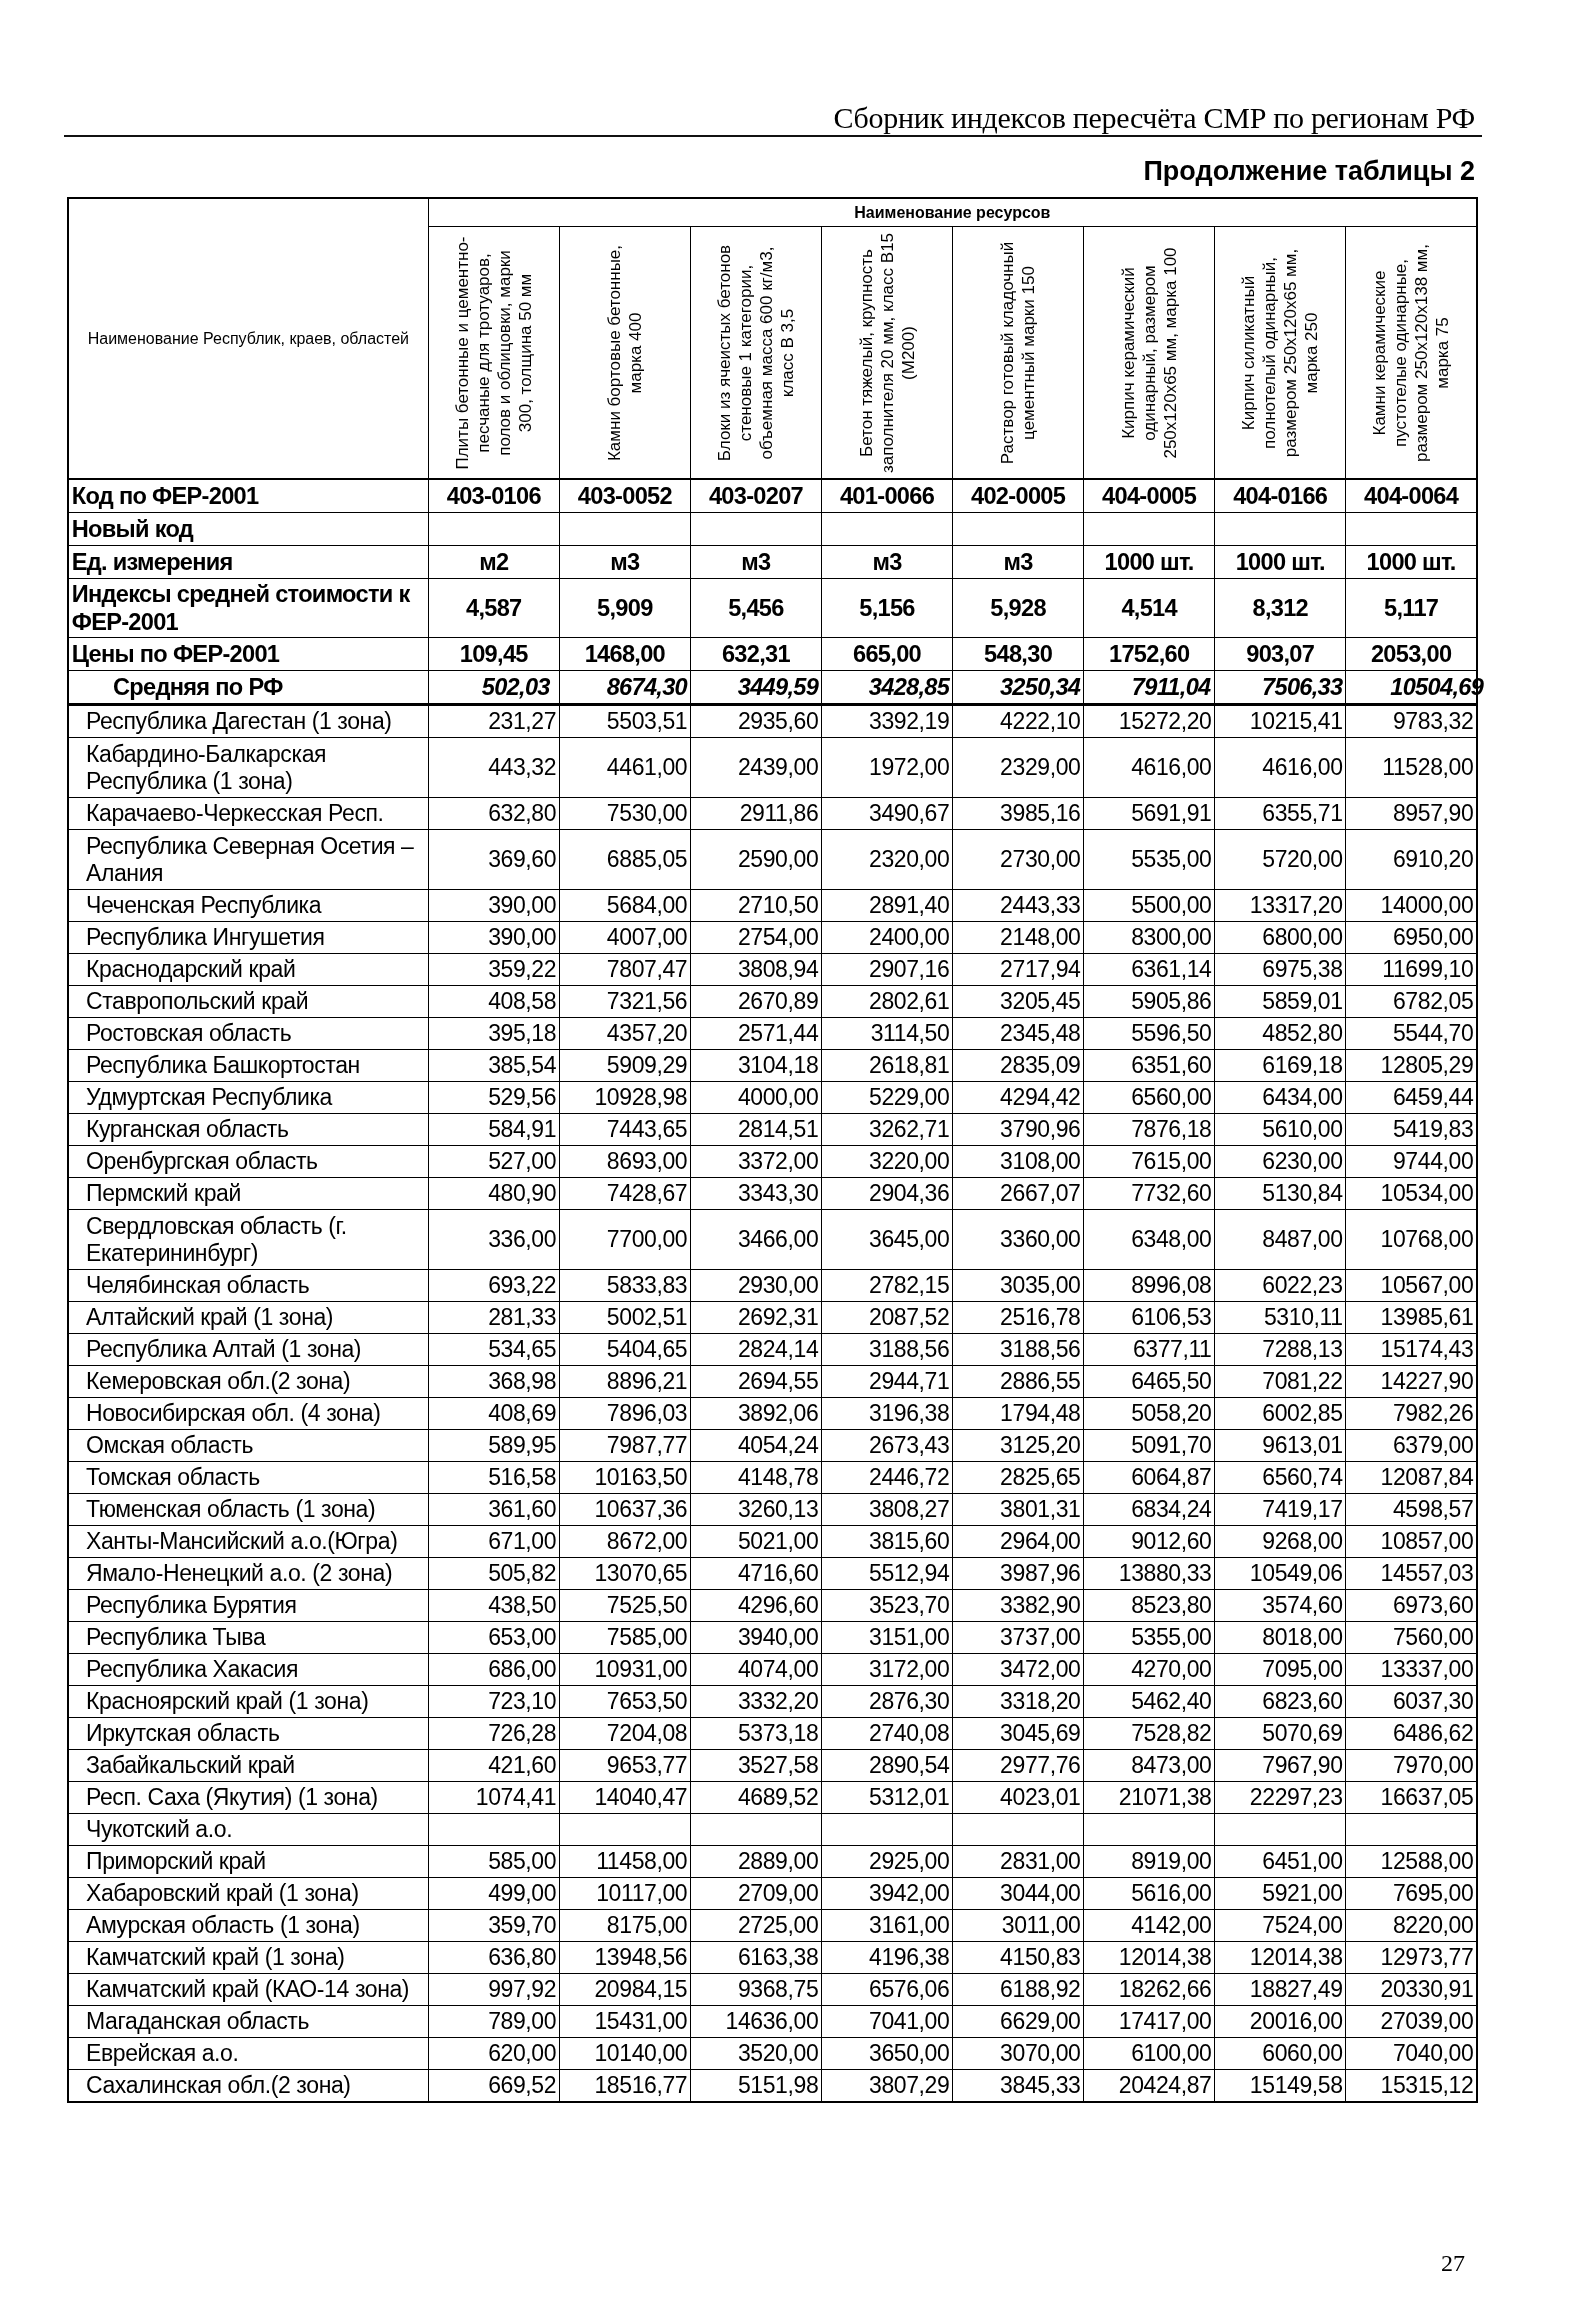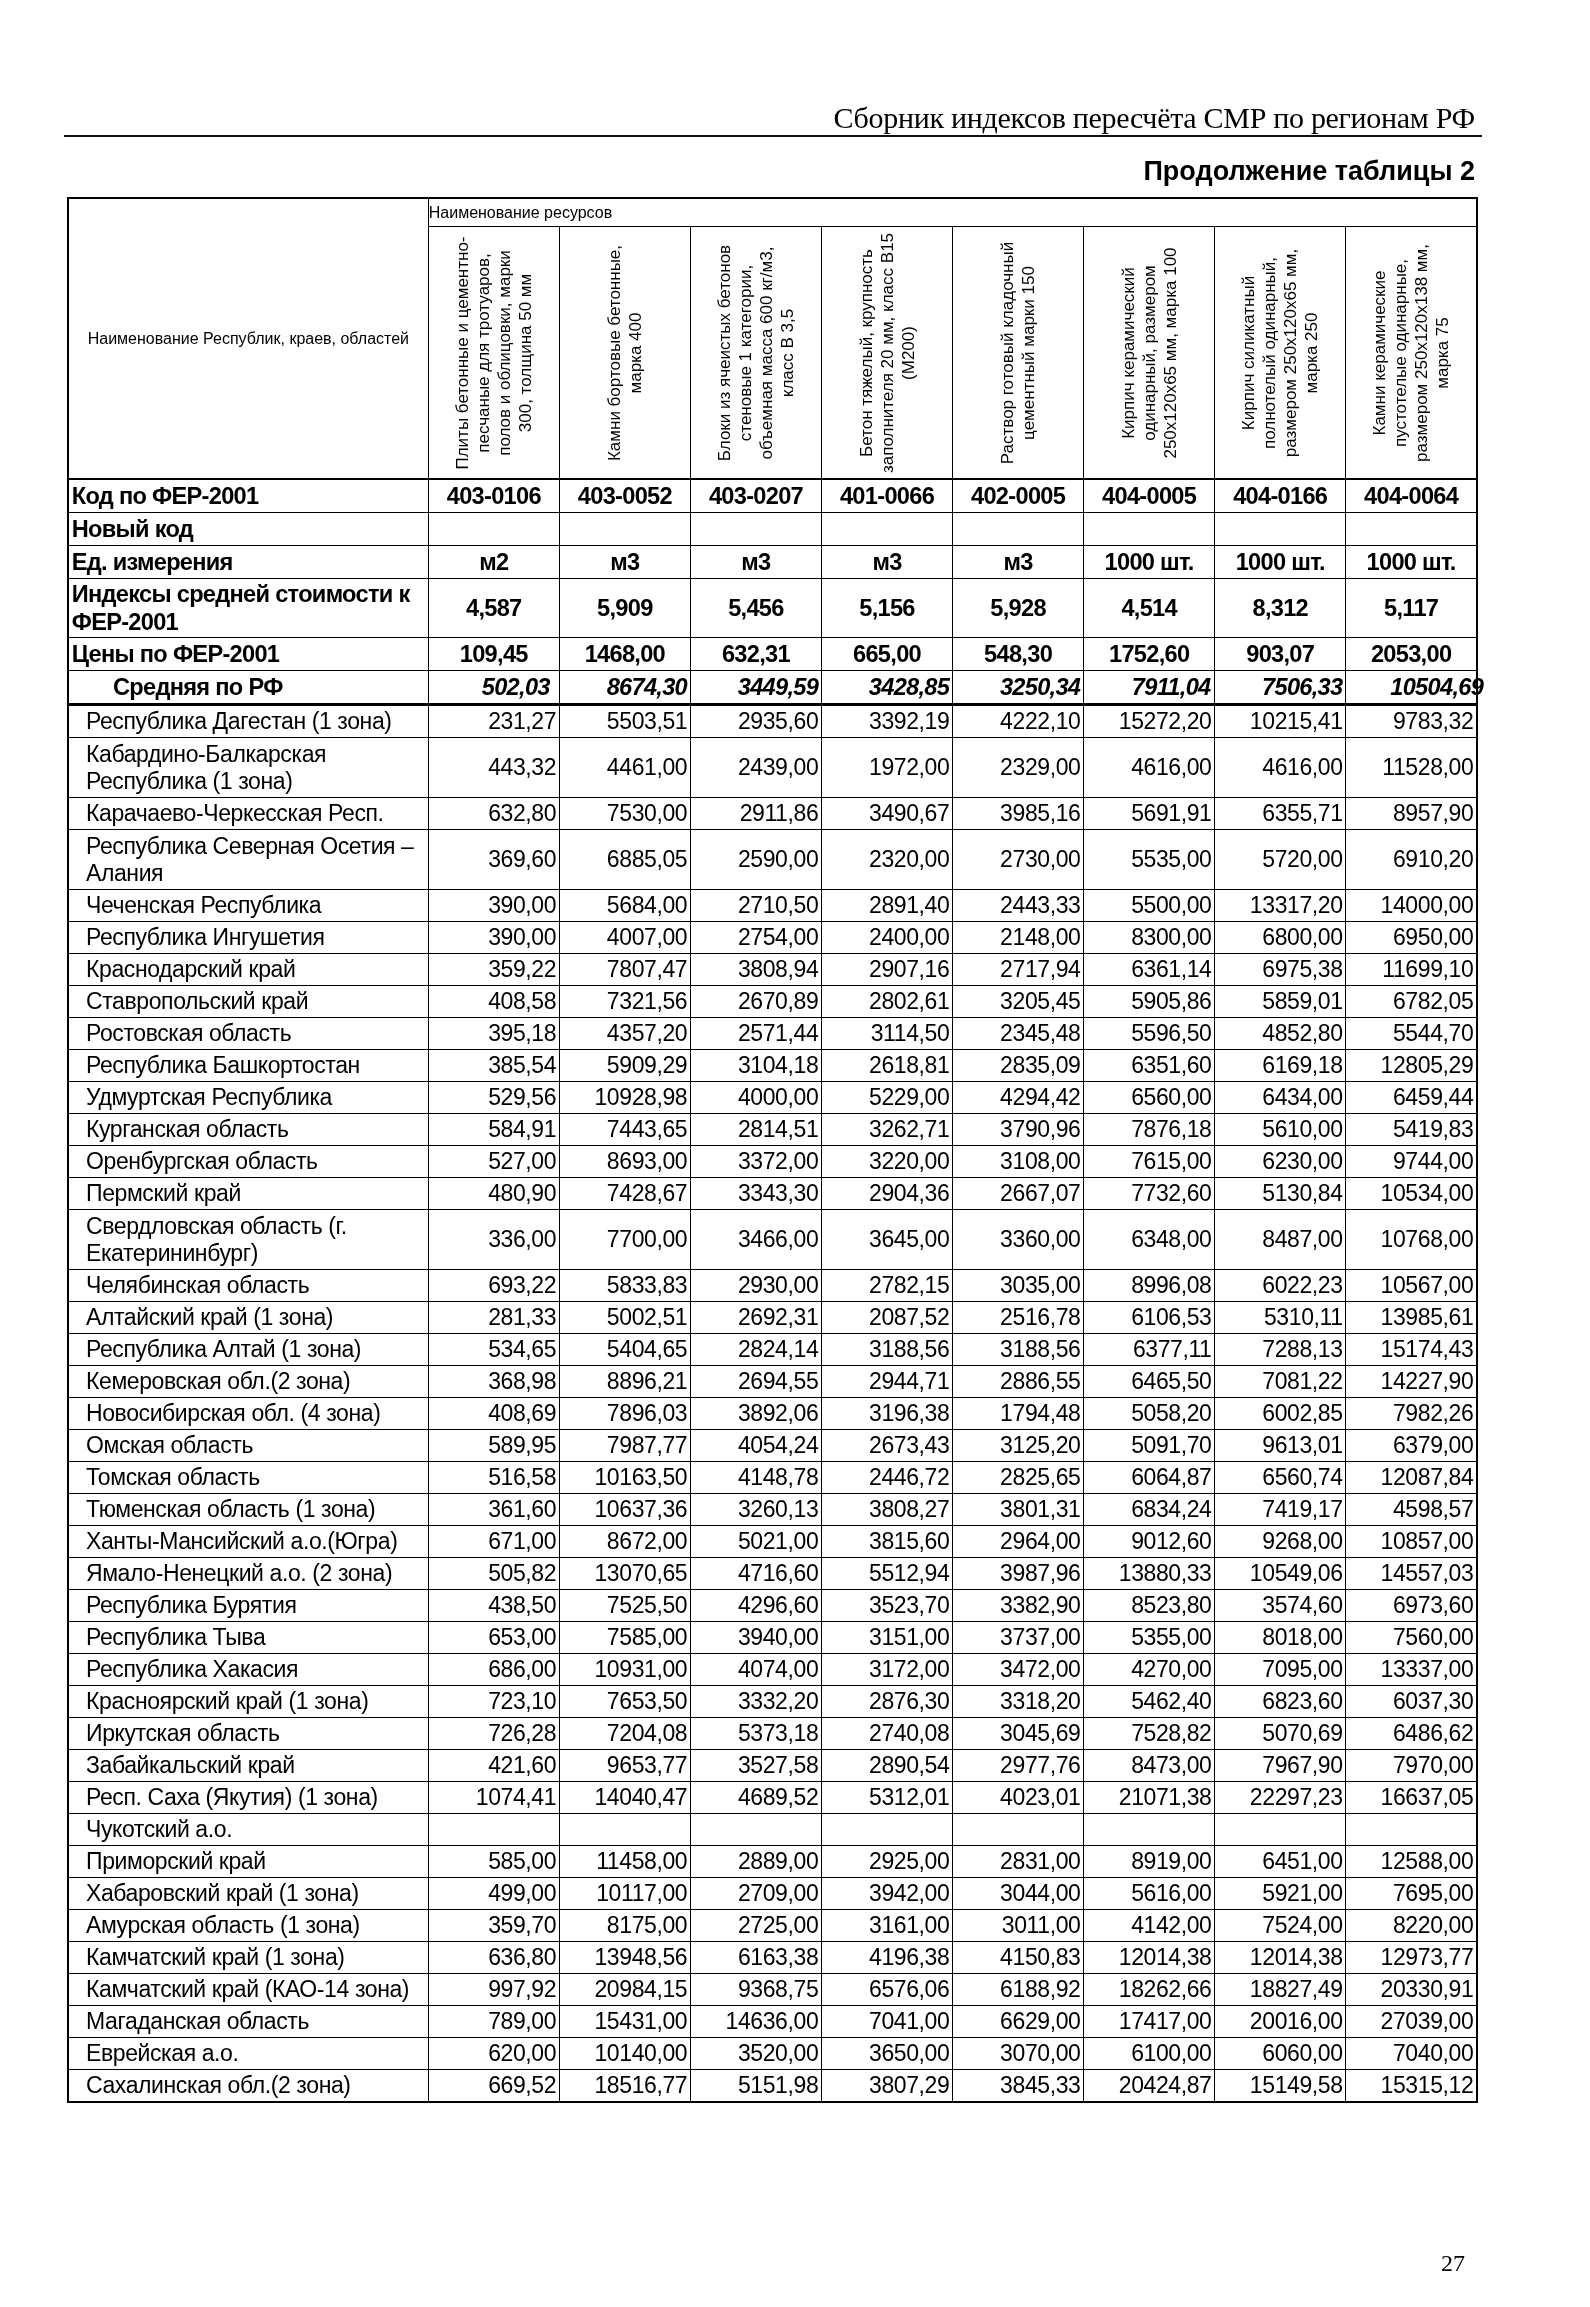--- a/index.html
+++ b/index.html
@@ -4,21 +4,21 @@
 <style>
   html, body { margin:0; padding:0; background:#fff; }
   body { width:1590px; height:2307px; position:relative; overflow:hidden; color:#000; font-family:"Liberation Sans", sans-serif; }
   .running-head { position:absolute; left:808px; top:101px; width:667px; text-align:right; font-family:"Liberation Serif", serif; font-size:30px; letter-spacing:-0.3px; }
   .head-rule { position:absolute; left:64px; top:135px; width:1418px; height:2px; background:#111; }
   .table-caption { position:absolute; left:876px; top:156px; width:599px; text-align:right; font-weight:bold; font-size:27px; }
   table.main { position:absolute; left:67px; top:197px; width:1411px; border-collapse:collapse; table-layout:fixed; border:2.7px solid #000; }
   table.main td, table.main th { border:1.3px solid #000; padding:0; }
   col.c-region { width:360px; }
   col.c-data { width:131px; }
-  .th-top { height:27px; font-weight:normal; font-size:16px; text-align:left; }
+  .th-top { height:27px; font-weight:bold; font-size:16px; text-align:center; }
   .th-region { font-weight:normal; font-size:16px; text-align:center; vertical-align:middle; line-height:23px;margin-left:40px; }
   .th-rot { height:251px; position:relative; font-weight:normal; }
   .rot { position:absolute; left:50%; top:50%; width:242px; transform:translate(-50%,-50%) rotate(-90deg); text-align:center; font-size:17px; line-height:21px; }
   tr.hdr td { font-weight:bold; font-size:23.6px; height:32px; letter-spacing:-0.7px; }
   tr.hdr td.lbl { text-align:left; padding-left:2.7px; line-height:28px; }
   tr.hdr td.val { text-align:center; }
   tr.hdr.tall td { height:58px; }
   tr.hdr.first td { border-top:2.7px solid #000; }
   tr.hdr.avg td.val { font-style:italic; }
   tr.hdr.avg td { border-bottom:3.4px solid #000;padding-left:44px; }

